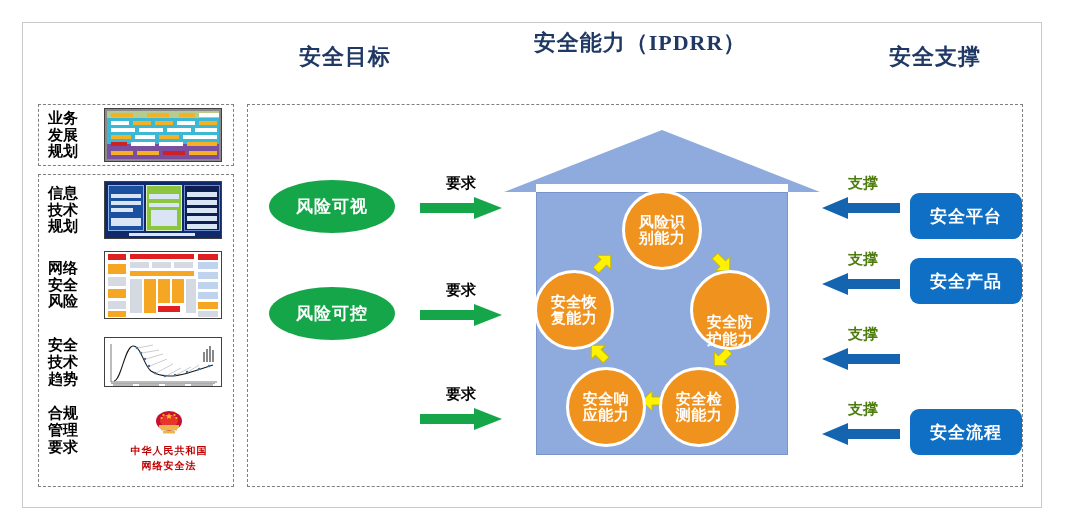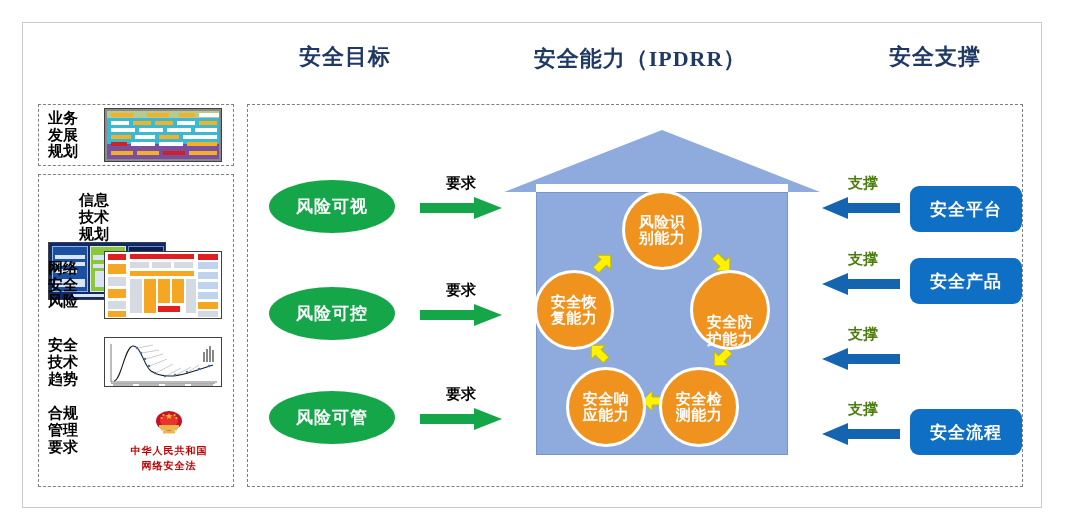--- a/index.html
+++ b/index.html
@@ -23,21 +23,21 @@
     position: absolute;
     color: #1F3864;
     font-weight: bold;
     font-size: 22px;
     letter-spacing: 1px;
     white-space: nowrap;
     text-align: center;
   }
   #hdr-input  { left: 60px;  top: 42px; width: 170px; }
   #hdr-goal   { left: 245px; top: 42px; width: 200px; }
-  #hdr-cap    { left: 470px; top: 44px; width: 340px; }
+  #hdr-cap    { left: 470px; top: 28px; width: 340px; }
   #hdr-supp   { left: 845px; top: 42px; width: 180px; }
   .hdr-latin  { font-family: "Liberation Serif", "DejaVu Serif", serif; font-weight: bold; }
 
   
   .dashed {
     position: absolute;
     border: 1.6px dashed #7f7f7f;
     background: #fff;
   }
   #dash-left-top { left: 38px; top: 104px; width: 196px; height: 62px; }
@@ -157,21 +157,21 @@
   #ba-2 { left:822px; top:252px; }
   #ba-3 { left:822px; top:327px; }
   #ba-4 { left:822px; top:402px; }
 
   .bbox {
     position:absolute; left:910px; width:112px; height:46px;
     background:#0E6FC4; border-radius:9px;
     display:flex; align-items:center; justify-content:center;
     color:#ffffff; font-weight:bold; font-size:17px; letter-spacing:1px;
   }
-  #bb-1 { top:186px;align-items:center; }
+  #bb-1 { top:193px;align-items:center; }
   #bb-2 { top:258px; }
   #bb-3 { top:333px; }
   #bb-4 { top:409px; }
 </style>
 </head>
 <body>
 
 <div id="canvas">
 
   <div class="outer-frame"></div>
@@ -215,21 +215,21 @@
       <div class="cw" style="left:26px; top:33px; width:24px;"></div>
       <div class="cw" style="left:54px; top:33px; width:24px;"></div>
       <div class="cell" style="left:82px; top:33px; width:30px;"></div>
       <div class="cell" style="left:6px;  top:42px; width:22px;"></div>
       <div class="cell" style="left:32px; top:42px; width:22px;"></div>
       <div class="cr" style="left:58px; top:42px; width:22px;"></div>
       <div class="cell" style="left:84px; top:42px; width:28px;"></div>
     </div>
   </div>
 
-  <div class="inp-row" style="left:48px; top:192px;flex-direction:column;">
+  <div class="inp-row" style="left:48px; top:181px;">
     <div class="inp-label">信息
 技术
 规划</div>
     <div class="thumb t2">
       <div class="p blue" style="left:3px;  top:3px;  width:36px; height:46px;"></div>
       <div class="p green" style="left:41px; top:3px;  width:36px; height:46px;"></div>
       <div class="p navy" style="left:79px; top:3px;  width:36px; height:46px;"></div>
       <div class="p wh" style="left:6px;  top:12px; width:30px; height:4px;"></div>
       <div class="p wh" style="left:6px;  top:19px; width:30px; height:4px;"></div>
       <div class="p wh" style="left:6px;  top:26px; width:22px; height:4px;"></div>
@@ -350,23 +350,20 @@
     <div id="law-title">中华人民共和国
 网络安全法</div>
   </div>
 
   <div class="ellipse" id="ell-1">
     <span>风险可视</span>
   </div>
   <div class="ellipse" id="ell-2">
     <span>风险可控</span>
   </div>
-  <div class="ellipse" id="ell-3">
-    <span>风险可管</span>
-  </div>
 
   <div class="g-arrow-wrap" id="ga-1">
     <div class="g-label">要求</div>
     <svg class="g-arrow" viewBox="0 0 82 22">
       <polygon points="0,6 54,6 54,0 82,11 54,22 54,16 0,16" fill="#16A64A"></polygon>
     </svg>
   </div>
   <div class="g-arrow-wrap" id="ga-2">
     <div class="g-label">要求</div>
     <svg class="g-arrow" viewBox="0 0 82 22">

